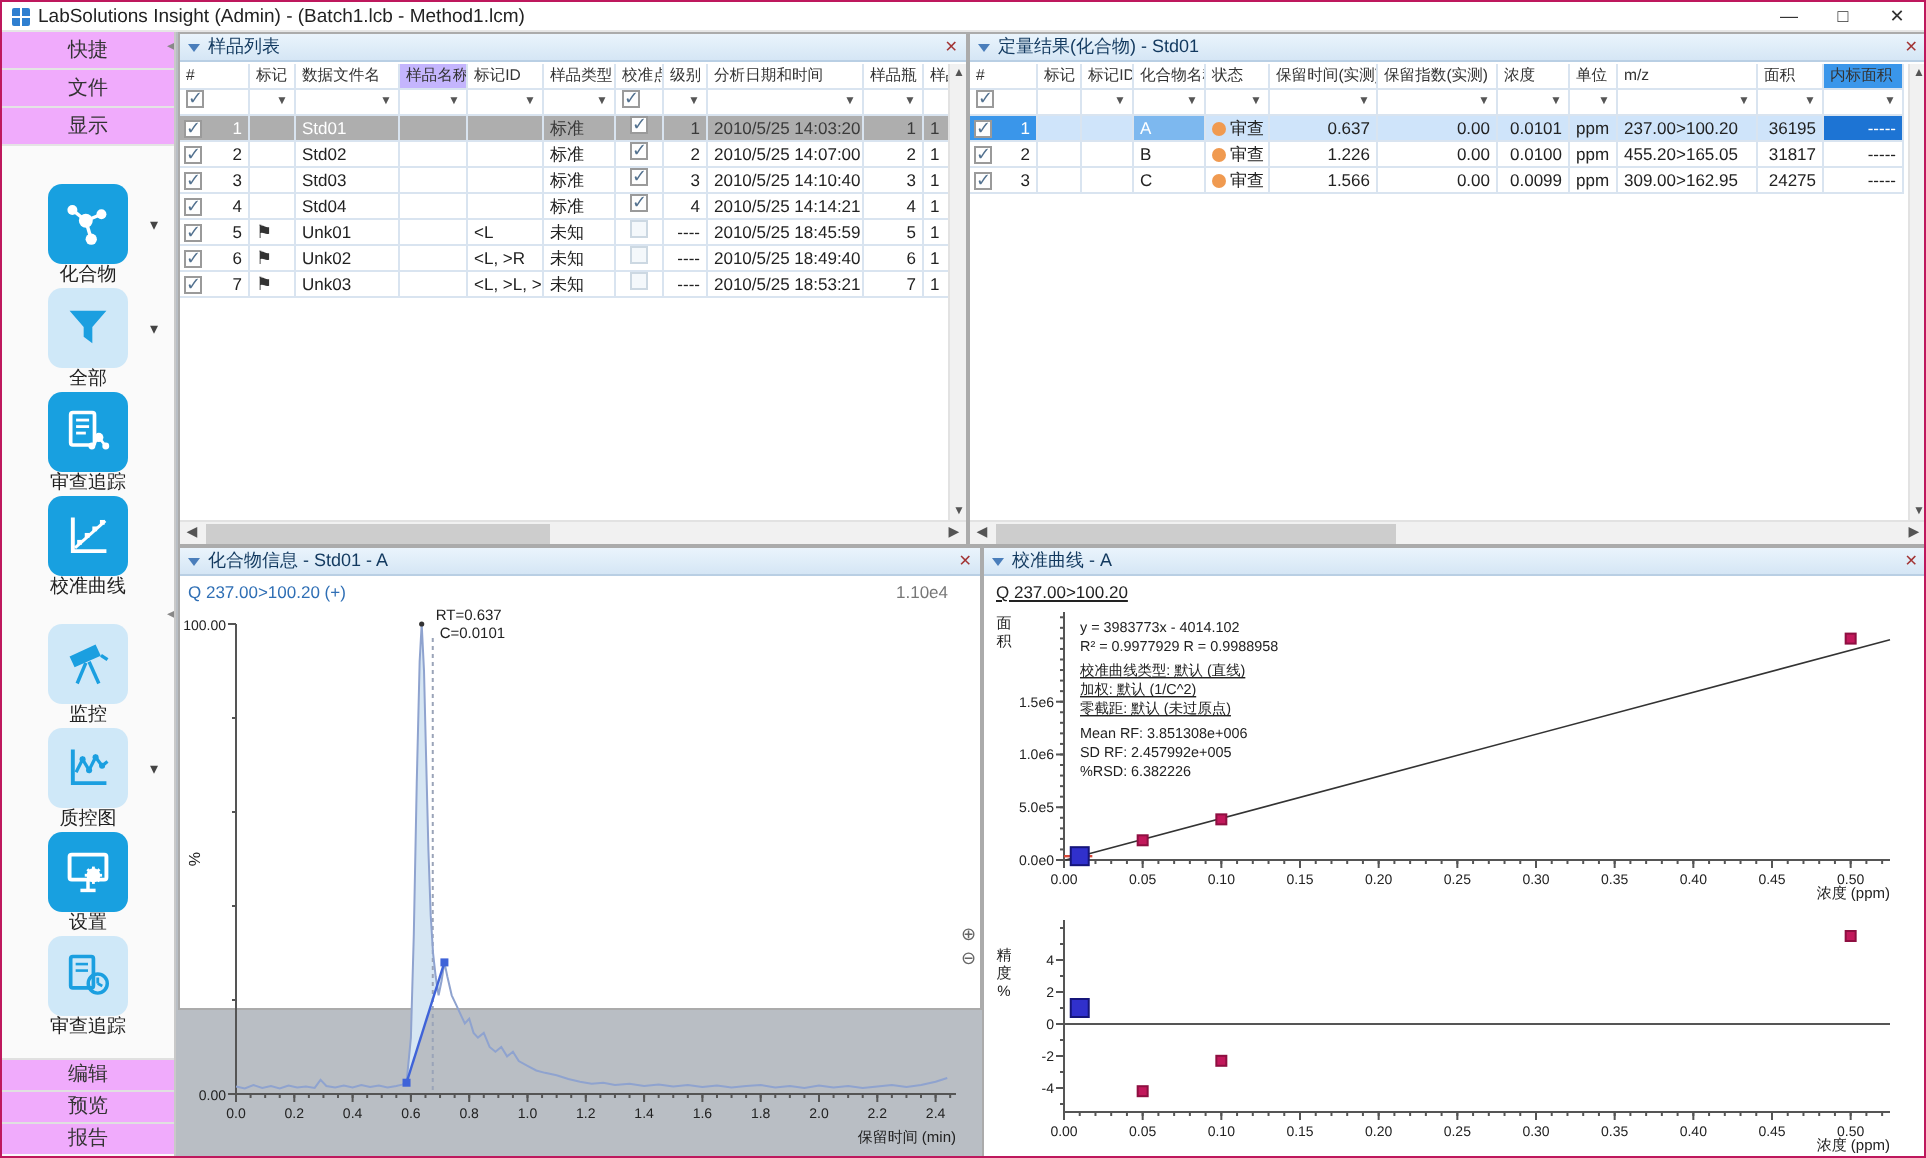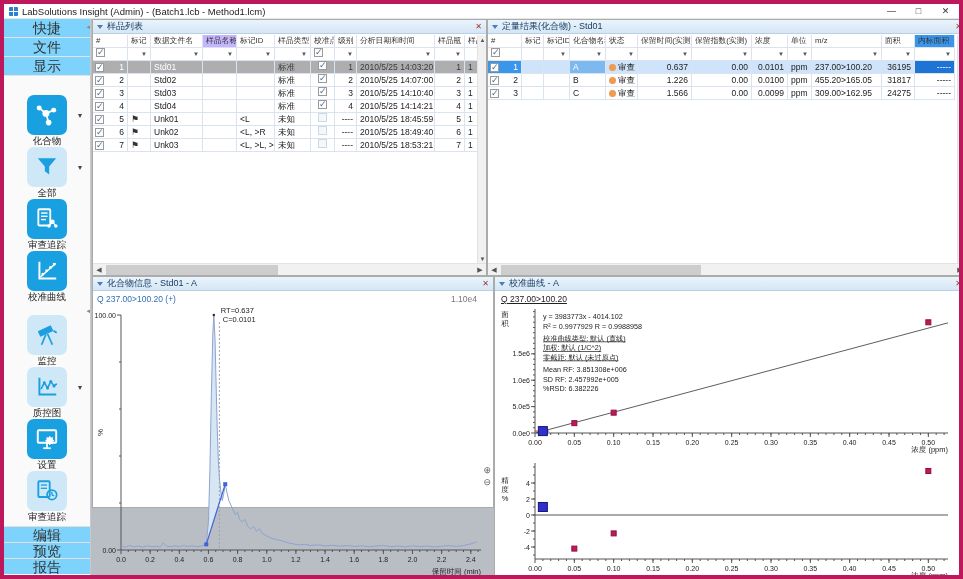--- a/index.html
+++ b/index.html
@@ -1,30 +1,30 @@
 <!DOCTYPE html>
 <html><head>
 <meta charset="utf-8">
 <style>
   * { margin:0; padding:0; box-sizing:border-box; }
   html,body { width:963px; height:579px; background:#fff; font-family:"Liberation Sans", sans-serif; overflow:hidden; }
-  .window { position:absolute; left:0; top:0; width:963px; height:579px; border:4px solid #be185d; background:#b9bec4; overflow:hidden; }
+  .window { position:absolute; left:0; top:0; width:963px; height:579px; border:1px solid #be185d; background:#b9bec4; overflow:hidden; }
 
   
   .titlebar { position:absolute; left:0; top:0; right:0; height:15px; background:#fff; display:flex; align-items:center; border-bottom:1px solid #e6e6e6; z-index:10; }
   .appicon { width:9px; height:9px; margin:0 4px 0 5px; background:#2f7fd0; border-radius:1px; position:relative; flex:0 0 auto; }
   .appicon::after { content:""; position:absolute; left:4px; top:0; bottom:0; width:1px; background:#fff; }
   .appicon::before { content:""; position:absolute; top:4px; left:0; right:0; height:1px; background:#fff; }
   .title { font-size:9.5px; color:#222; white-space:nowrap; }
   .wbtns { margin-left:auto; display:flex; height:15px; }
   .wbtn { width:27px; text-align:center; font-size:9px; line-height:15px; color:#333; cursor:default; }
 
   
   .sidebar { position:absolute; left:0; top:15px; width:87px; bottom:0; background:#fafafa; border-right:1px solid #c9c9c9; z-index:5; }
-  .smenu { height:19px; line-height:19px; text-align:center; font-size:14px; color:#333; background:#7dd3fc; border-bottom:1px solid #e4e4e4; }
+  .smenu { height:19px; line-height:19px; text-align:center; font-size:10px; color:#333; background:#f0abfc; border-bottom:1px solid #e4e4e4; }
   .sidebottom { position:absolute; bottom:1px; left:0; right:0; }
   .sidebottom .smenu { border-top:1px solid #e0e0e0; border-bottom:none; height:16px; line-height:16px; }
   .tools { position:absolute; top:76px; left:0; right:0; }
   .tool { position:relative; height:52px; text-align:center; }
   .tool.gap { margin-top:12px; }
   .toolbtn { width:40px; height:40px; margin:0 auto; border-radius:7px; display:flex; align-items:center; justify-content:center; }
   .toolbtn.solid { background:#18a0e0; }
   .toolbtn.light { background:#cfe8f8; }
   .toollabel { font-size:9.5px; color:#222; margin-top:0px; line-height:12px; white-space:nowrap; }
   .drop { position:absolute; right:8px; top:16px; font-size:8px; color:#444; }

